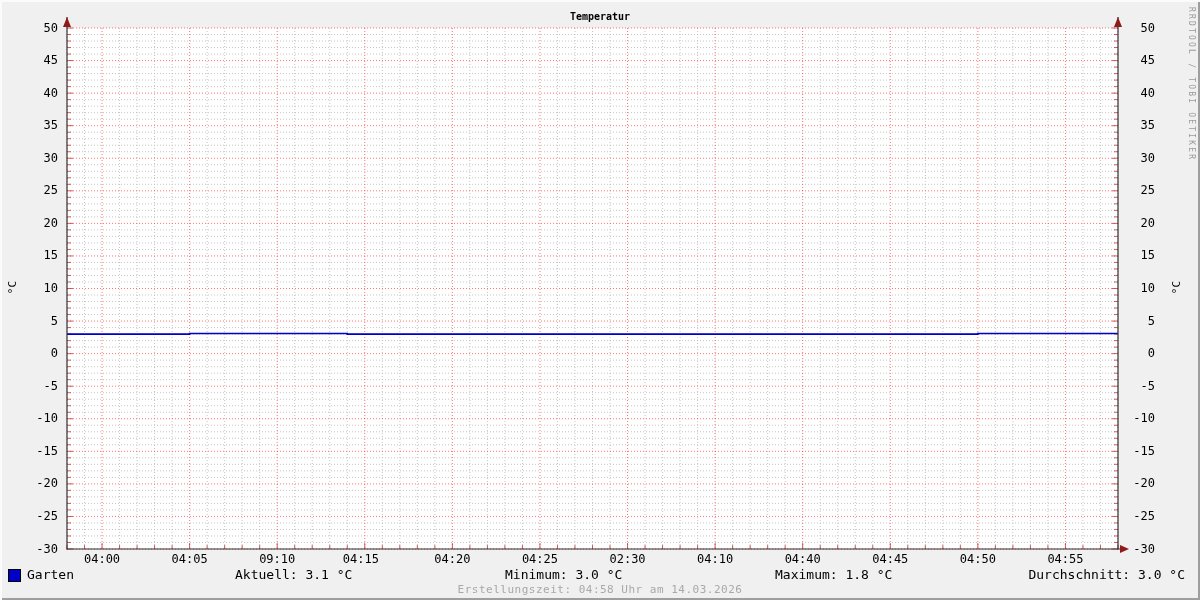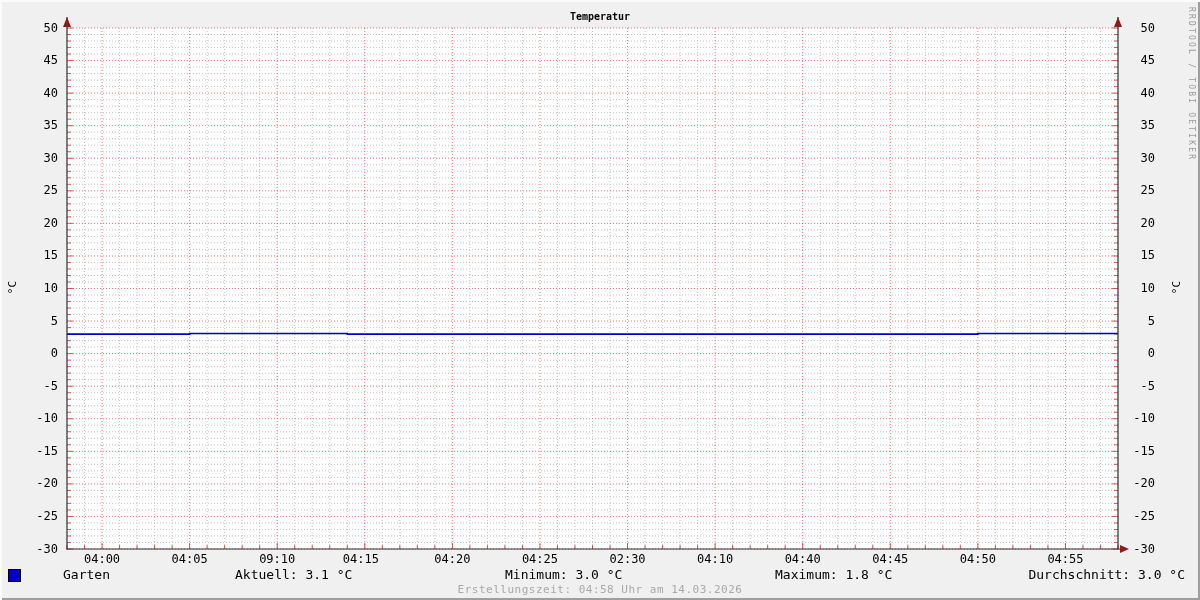--- a/index.html
+++ b/index.html
@@ -24,21 +24,21 @@
   .unit-left{left:-1px;top:281px;}
   .unit-right{left:1163px;top:281px;}
   .axis-label{
     position:absolute;font-size:12px;line-height:13px;white-space:pre;
   }
   .legend-row{position:absolute;left:0;top:566px;width:100%;height:16px;font-size:13px;}
   .swatch{
     position:absolute;left:8px;top:3px;width:11px;height:11px;
     border:1px solid #000;
   }
-  .series-label{position:absolute;left:27px;top:1px;margin-left:36px;}
+  .series-label{position:absolute;left:27px;top:1px;}
   .stat{position:absolute;top:1px;white-space:pre;}
   .stat-aktuell{left:235px;}
   .stat-minimum{left:505px;}
   .stat-maximum{left:775px;}
   .stat-durchschnitt{right:15px;}
   .footer{
     position:absolute;left:0;top:583px;width:100%;text-align:center;
     font-size:11px;color:#a8a8a8;letter-spacing:0.5px;
   }
   .watermark{

